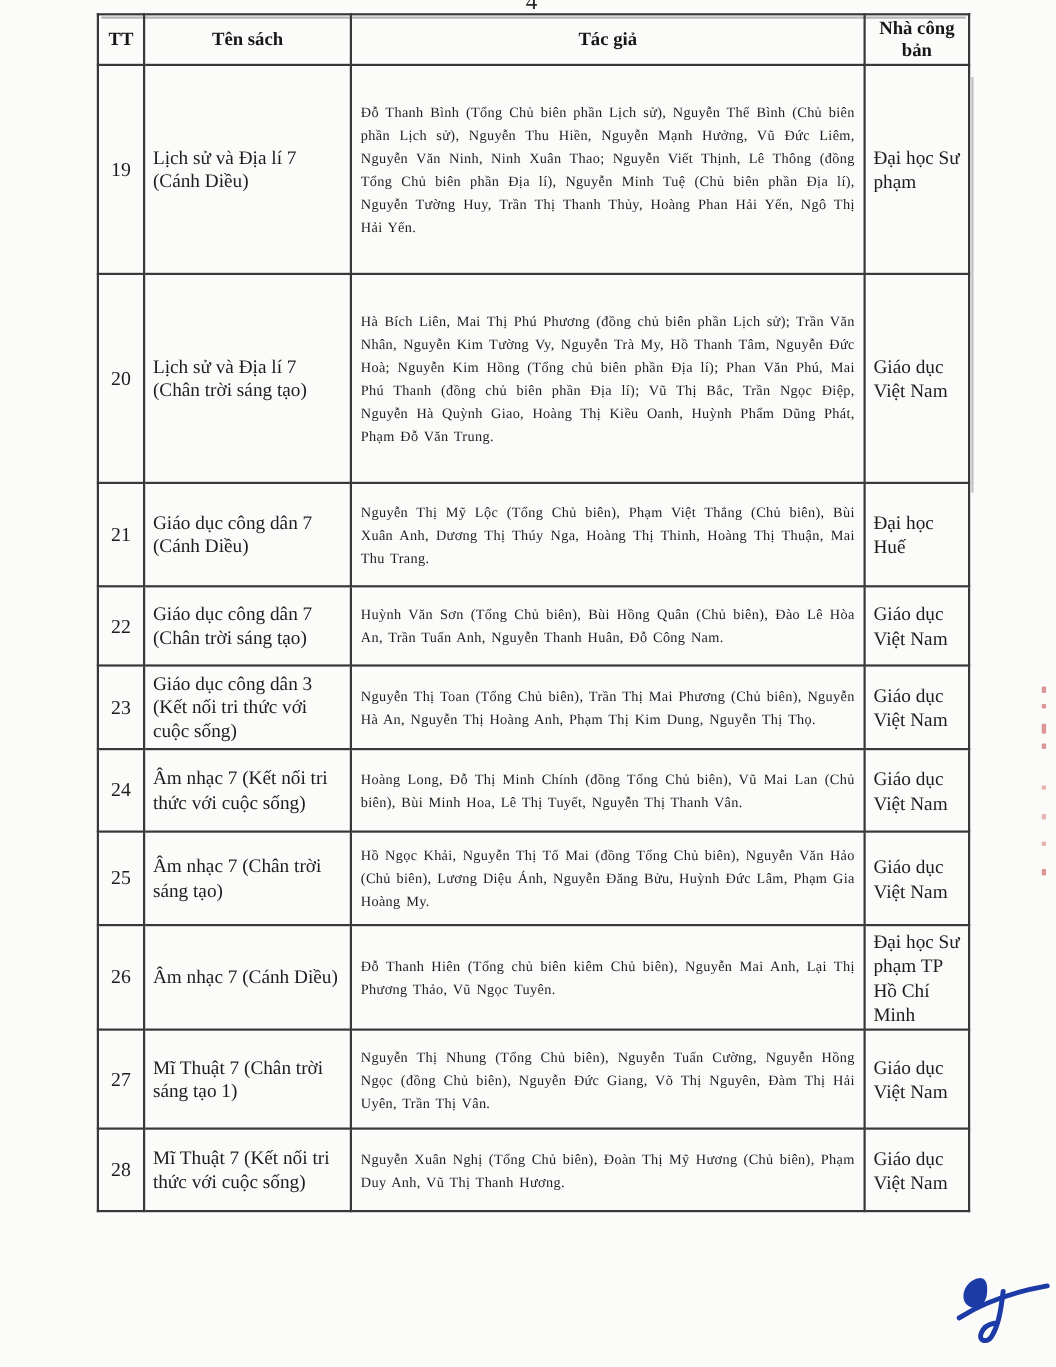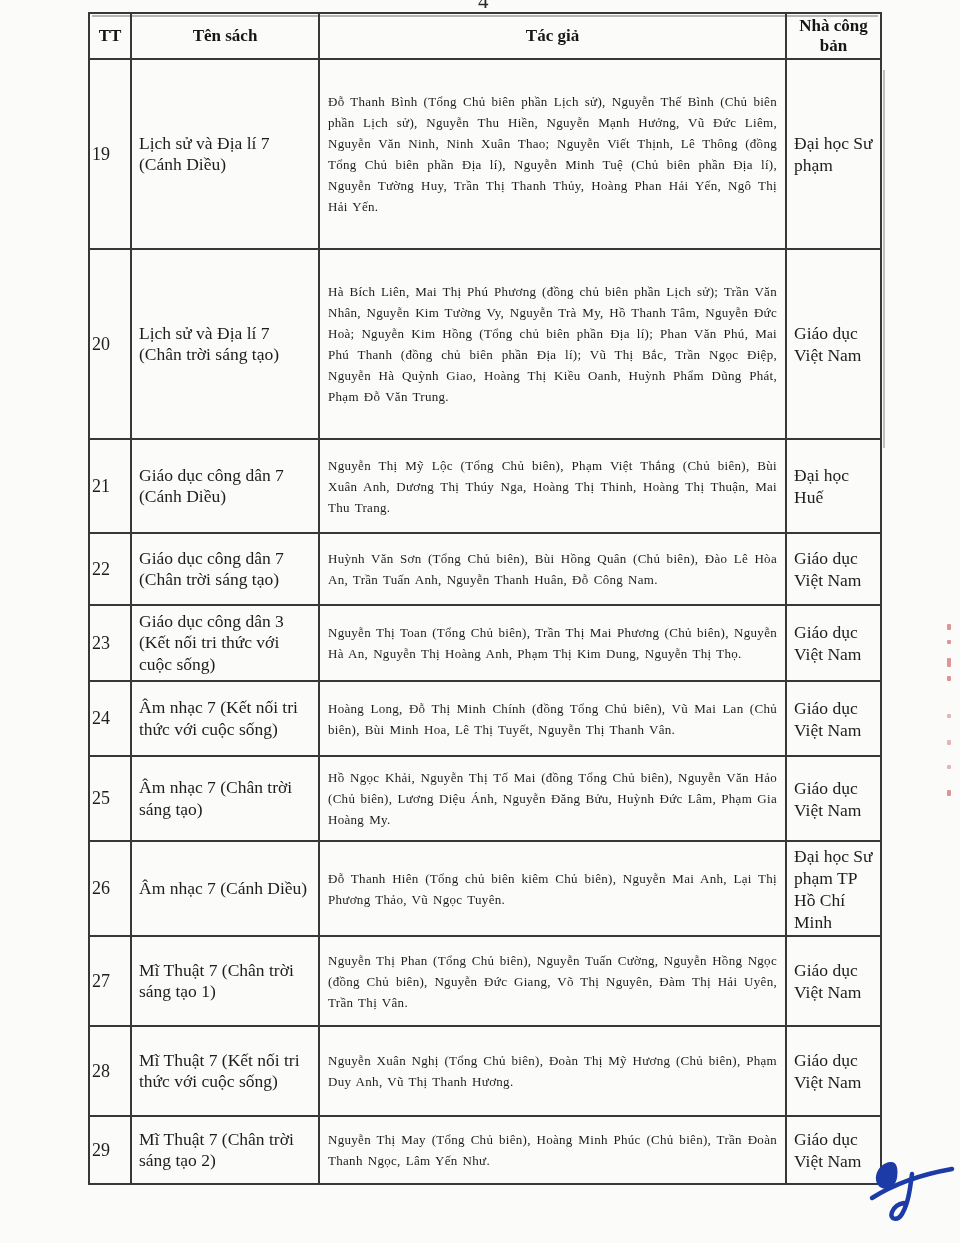--- a/index.html
+++ b/index.html
@@ -62,21 +62,21 @@
     padding: 2px 3px;
     line-height: 20px;
     color: #161616;
   }
   thead tr { height: 46px; }
   col.c1 { width: 42px; }
   col.c2 { width: 188px; }
   col.c3 { width: 467px; }
   col.c4 { width: 95px; }
   td.c-tt {
-    text-align: left;
+    text-align: center;
     vertical-align: middle;
     font-size: 18px;
     padding: 12px 2px;
   }
   td.c-title {
     vertical-align: middle;
     font-size: 17.5px;
     line-height: 21.5px;
     padding: 3px 7px;
   }
@@ -97,21 +97,21 @@
   }
   tbody tr:nth-child(1)  { height: 190px; }
   tbody tr:nth-child(2)  { height: 190px; }
   tbody tr:nth-child(3)  { height: 94px; }
   tbody tr:nth-child(4)  { height: 72px; }
   tbody tr:nth-child(5)  { height: 76px; }
   tbody tr:nth-child(6)  { height: 75px; }
   tbody tr:nth-child(7)  { height: 85px; }
   tbody tr:nth-child(8)  { height: 95px; }
   tbody tr:nth-child(9)  { height: 90px; }
-  tbody tr:nth-child(10) { height: 90px; }
+  tbody tr:nth-child(10) { height: 75px; }
   tbody tr:nth-child(11) { height: 68px; }
   .red-marks {
     position: absolute;
     left: 945px;
     top: 618px;
     width: 8px;
     height: 190px;
   }
   .red-marks span {
     position: absolute;
@@ -214,37 +214,31 @@
     <tr>
       <td class="c-tt">26</td>
       <td class="c-title">Âm nhạc 7 (Cánh Diều)</td>
       <td class="c-authors">Đỗ Thanh Hiên (Tổng chủ biên kiêm Chủ biên), Nguyễn Mai Anh, Lại Thị Phương Thảo, Vũ Ngọc Tuyên.</td>
       <td class="c-pub">Đại học Sư phạm TP Hồ Chí Minh</td>
     </tr>
 
     <tr>
       <td class="c-tt">27</td>
       <td class="c-title">Mĩ Thuật 7 (Chân trời sáng tạo 1)</td>
-      <td class="c-authors">Nguyễn Thị Phan (Tổng Chủ biên), Nguyễn Tuấn Cường, Nguyễn Hồng Ngọc (đồng Chủ biên), Nguyễn Đức Giang, Võ Thị Nguyên, Đàm Thị Hải Uyên, Trần Thị Vân.</td>
+      <td class="c-authors">Nguyễn Thị Nhung (Tổng Chủ biên), Nguyễn Tuấn Cường, Nguyễn Hồng Ngọc (đồng Chủ biên), Nguyễn Đức Giang, Võ Thị Nguyên, Đàm Thị Hải Uyên, Trần Thị Vân.</td>
       <td class="c-pub">Giáo dục Việt Nam</td>
     </tr>
 
     <tr>
       <td class="c-tt">28</td>
       <td class="c-title">Mĩ Thuật 7 (Kết nối tri thức với cuộc sống)</td>
       <td class="c-authors">Nguyễn Xuân Nghị (Tổng Chủ biên), Đoàn Thị Mỹ Hương (Chủ biên), Phạm Duy Anh, Vũ Thị Thanh Hương.</td>
       <td class="c-pub">Giáo dục Việt Nam</td>
     </tr>
 
-    <tr>
-      <td class="c-tt">29</td>
-      <td class="c-title">Mĩ Thuật 7 (Chân trời sáng tạo 2)</td>
-      <td class="c-authors">Nguyễn Thị May (Tổng Chủ biên), Hoàng Minh Phúc (Chủ biên), Trần Đoàn Thanh Ngọc, Lâm Yến Như.</td>
-      <td class="c-pub">Giáo dục Việt Nam</td>
-    </tr>
   </tbody>
   </table>
 
   <div class="red-marks">
     <span class="m1" style="background: rgb(192, 48, 48);"></span>
       <span class="m2" style="background: rgb(192, 48, 48);"></span>
       <span class="m3" style="background: rgb(192, 48, 48);"></span>
       <span class="m4" style="background: rgb(192, 48, 48);"></span>
     <span class="m5" style="background: rgb(192, 48, 48);"></span>
       <span class="m6" style="background: rgb(192, 48, 48);"></span>

